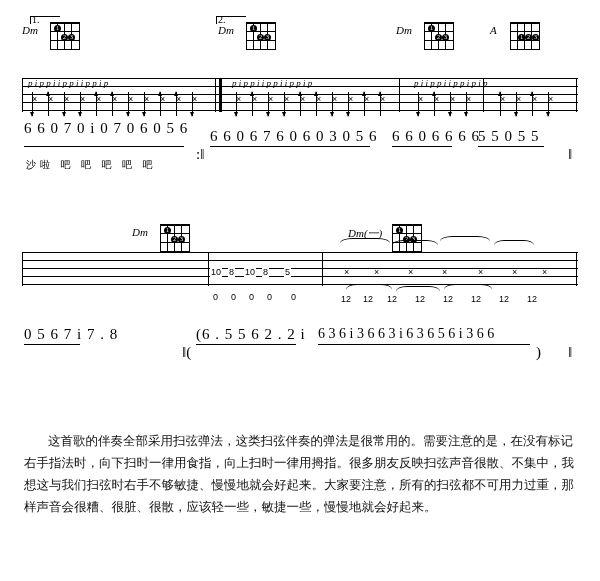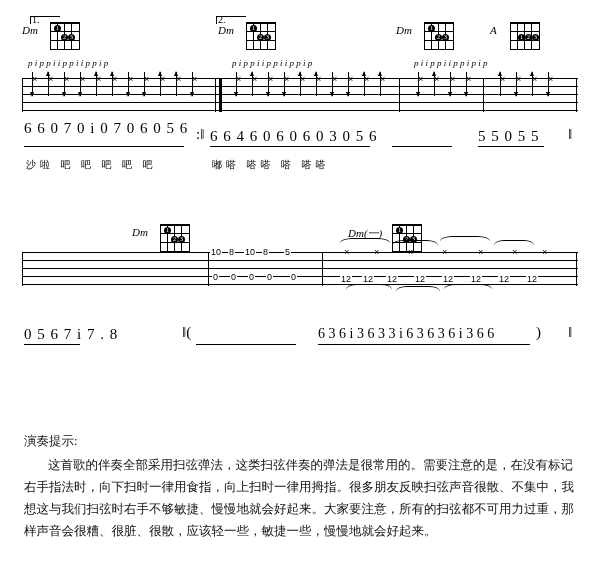--- a/index.html
+++ b/index.html
@@ -7,21 +7,21 @@
     width:600px;height:581px;
     background:#ffffff;
     font-family:"Liberation Serif", serif;
     color:#000;
     position:relative;
     overflow:hidden;
   }
   .sheet{position:relative;width:600px;height:581px;}
 
   
-  .abs{position:absolute;}
+  .abs{position:absolute;margin-top:20px;}
 
   
   .system{position:absolute;left:22px;width:556px;}
   .stafflines{position:absolute;left:0;top:0;width:100%;height:34px;}
   .stafflines i{
     position:absolute;left:0;width:100%;height:1px;background:#000;display:block;
   }
   .stafflines i:nth-child(1){top:0px;}
   .stafflines i:nth-child(2){top:8px;}
   .stafflines i:nth-child(3){top:16px;}
@@ -250,32 +250,32 @@
     <span class="arrow up" style="left:412px;"></span>
     <span class="arrow" style="left:428px;"></span>
     <span class="arrow" style="left:444px;"></span>
     <span class="arrow up" style="left:478px;"></span>
     <span class="arrow" style="left:494px;"></span>
     <span class="arrow up" style="left:510px;"></span>
     <span class="arrow" style="left:526px;"></span>
   </div>
 
   <div class="numrow" style="left:24px;top:120px;">6 6 0 7 0 i 0 7 0 6 0 5 6</div>
-  <div class="numrow" style="left:210px;top:128px;">6 6 4 6 0 6 0 6 0 3 0 5 6</div>
+  <div class="numrow" style="left:210px;top:128px;">6 6 0 6 7 6 0 6 0 3 0 5 6</div>
+  <div class="numrow" style="left:392px;top:128px;">6 6 0 6 6   6   6</div>
   <div class="numrow" style="left:478px;top:128px;">5 5 0 5 5</div>
   <div class="abs" style="left:196px;top:126px;font-size:15px;">:‖</div>
   <div class="abs" style="left:568px;top:126px;font-size:15px;">‖</div>
 
   <div class="underbeam" style="left:24px;top:146px;width:160px;"></div>
   <div class="underbeam" style="left:210px;top:146px;width:160px;"></div>
   <div class="underbeam" style="left:392px;top:146px;width:60px;"></div>
   <div class="underbeam" style="left:478px;top:146px;width:66px;"></div>
 
   <div class="lyricrow" style="left:26px;top:158px;">沙啦  吧  吧  吧  吧  吧</div>
-  <div class="lyricrow" style="left:212px;top:158px;">嘟嗒 嗒嗒 嗒 嗒嗒</div>
 
   <div class="system" style="top:252px;">
     <div class="stafflines">
       <i></i>
         <i></i>
         <i></i>
         <i></i>
         <i></i>
     </div>
     <div class="barline" style="left:0px;"></div>
@@ -353,27 +353,27 @@
   <div class="slur" style="left:340px;top:238px;width:50px;"></div>
   <div class="slur" style="left:392px;top:240px;width:46px;"></div>
   <div class="slur" style="left:440px;top:236px;width:50px;"></div>
   <div class="slur" style="left:494px;top:240px;width:40px;"></div>
   <div class="slur" style="left:346px;top:284px;width:46px;"></div>
   <div class="slur" style="left:396px;top:286px;width:44px;"></div>
   <div class="slur" style="left:444px;top:284px;width:48px;"></div>
 
   <div class="numrow" style="left:24px;top:326px;">0 5 6 7 i 7 . 8</div>
   <div class="abs" style="left:182px;top:324px;font-size:15px;">‖(</div>
-  <div class="numrow" style="left:318px;top:326px;font-size:14px;letter-spacing:0px;">6 3 6 i 3 6 3 3 i 6 3 6 3 6 i 3 6   6</div>
+  <div class="numrow" style="left:196px;top:326px;">(6 . 5 5 6 2 . 2 i</div>
+  <div class="numrow" style="left:318px;top:326px;font-size:14px;letter-spacing:0px;">6 3 6 i 3 6 6 3 i 6 3 6 5 6 i 3 6   6</div>
   <div class="abs" style="left:536px;top:324px;font-size:15px;">)</div>
   <div class="abs" style="left:568px;top:324px;font-size:15px;">‖</div>
 
   <div class="underbeam" style="left:24px;top:344px;width:56px;"></div>
   <div class="underbeam" style="left:196px;top:344px;width:100px;"></div>
   <div class="underbeam" style="left:318px;top:344px;width:212px;"></div>
 
 
   <div class="notes">
-    <div class="title">演奏提示:</div>
     <p>这首歌的伴奏全部采用扫弦弹法，这类扫弦伴奏的弹法是很常用的。需要注意的是，在没有标记右手指法时，向下扫时一律用食指，向上扫时一律用拇指。很多朋友反映扫弦声音很散、不集中，我想这与我们扫弦时右手不够敏捷、慢慢地就会好起来。大家要注意，所有的扫弦都不可用力过重，那样声音会很糟、很脏、很散，应该轻一些，敏捷一些，慢慢地就会好起来。</p>
   </div>
 
 </div>
 
 </body></html>

